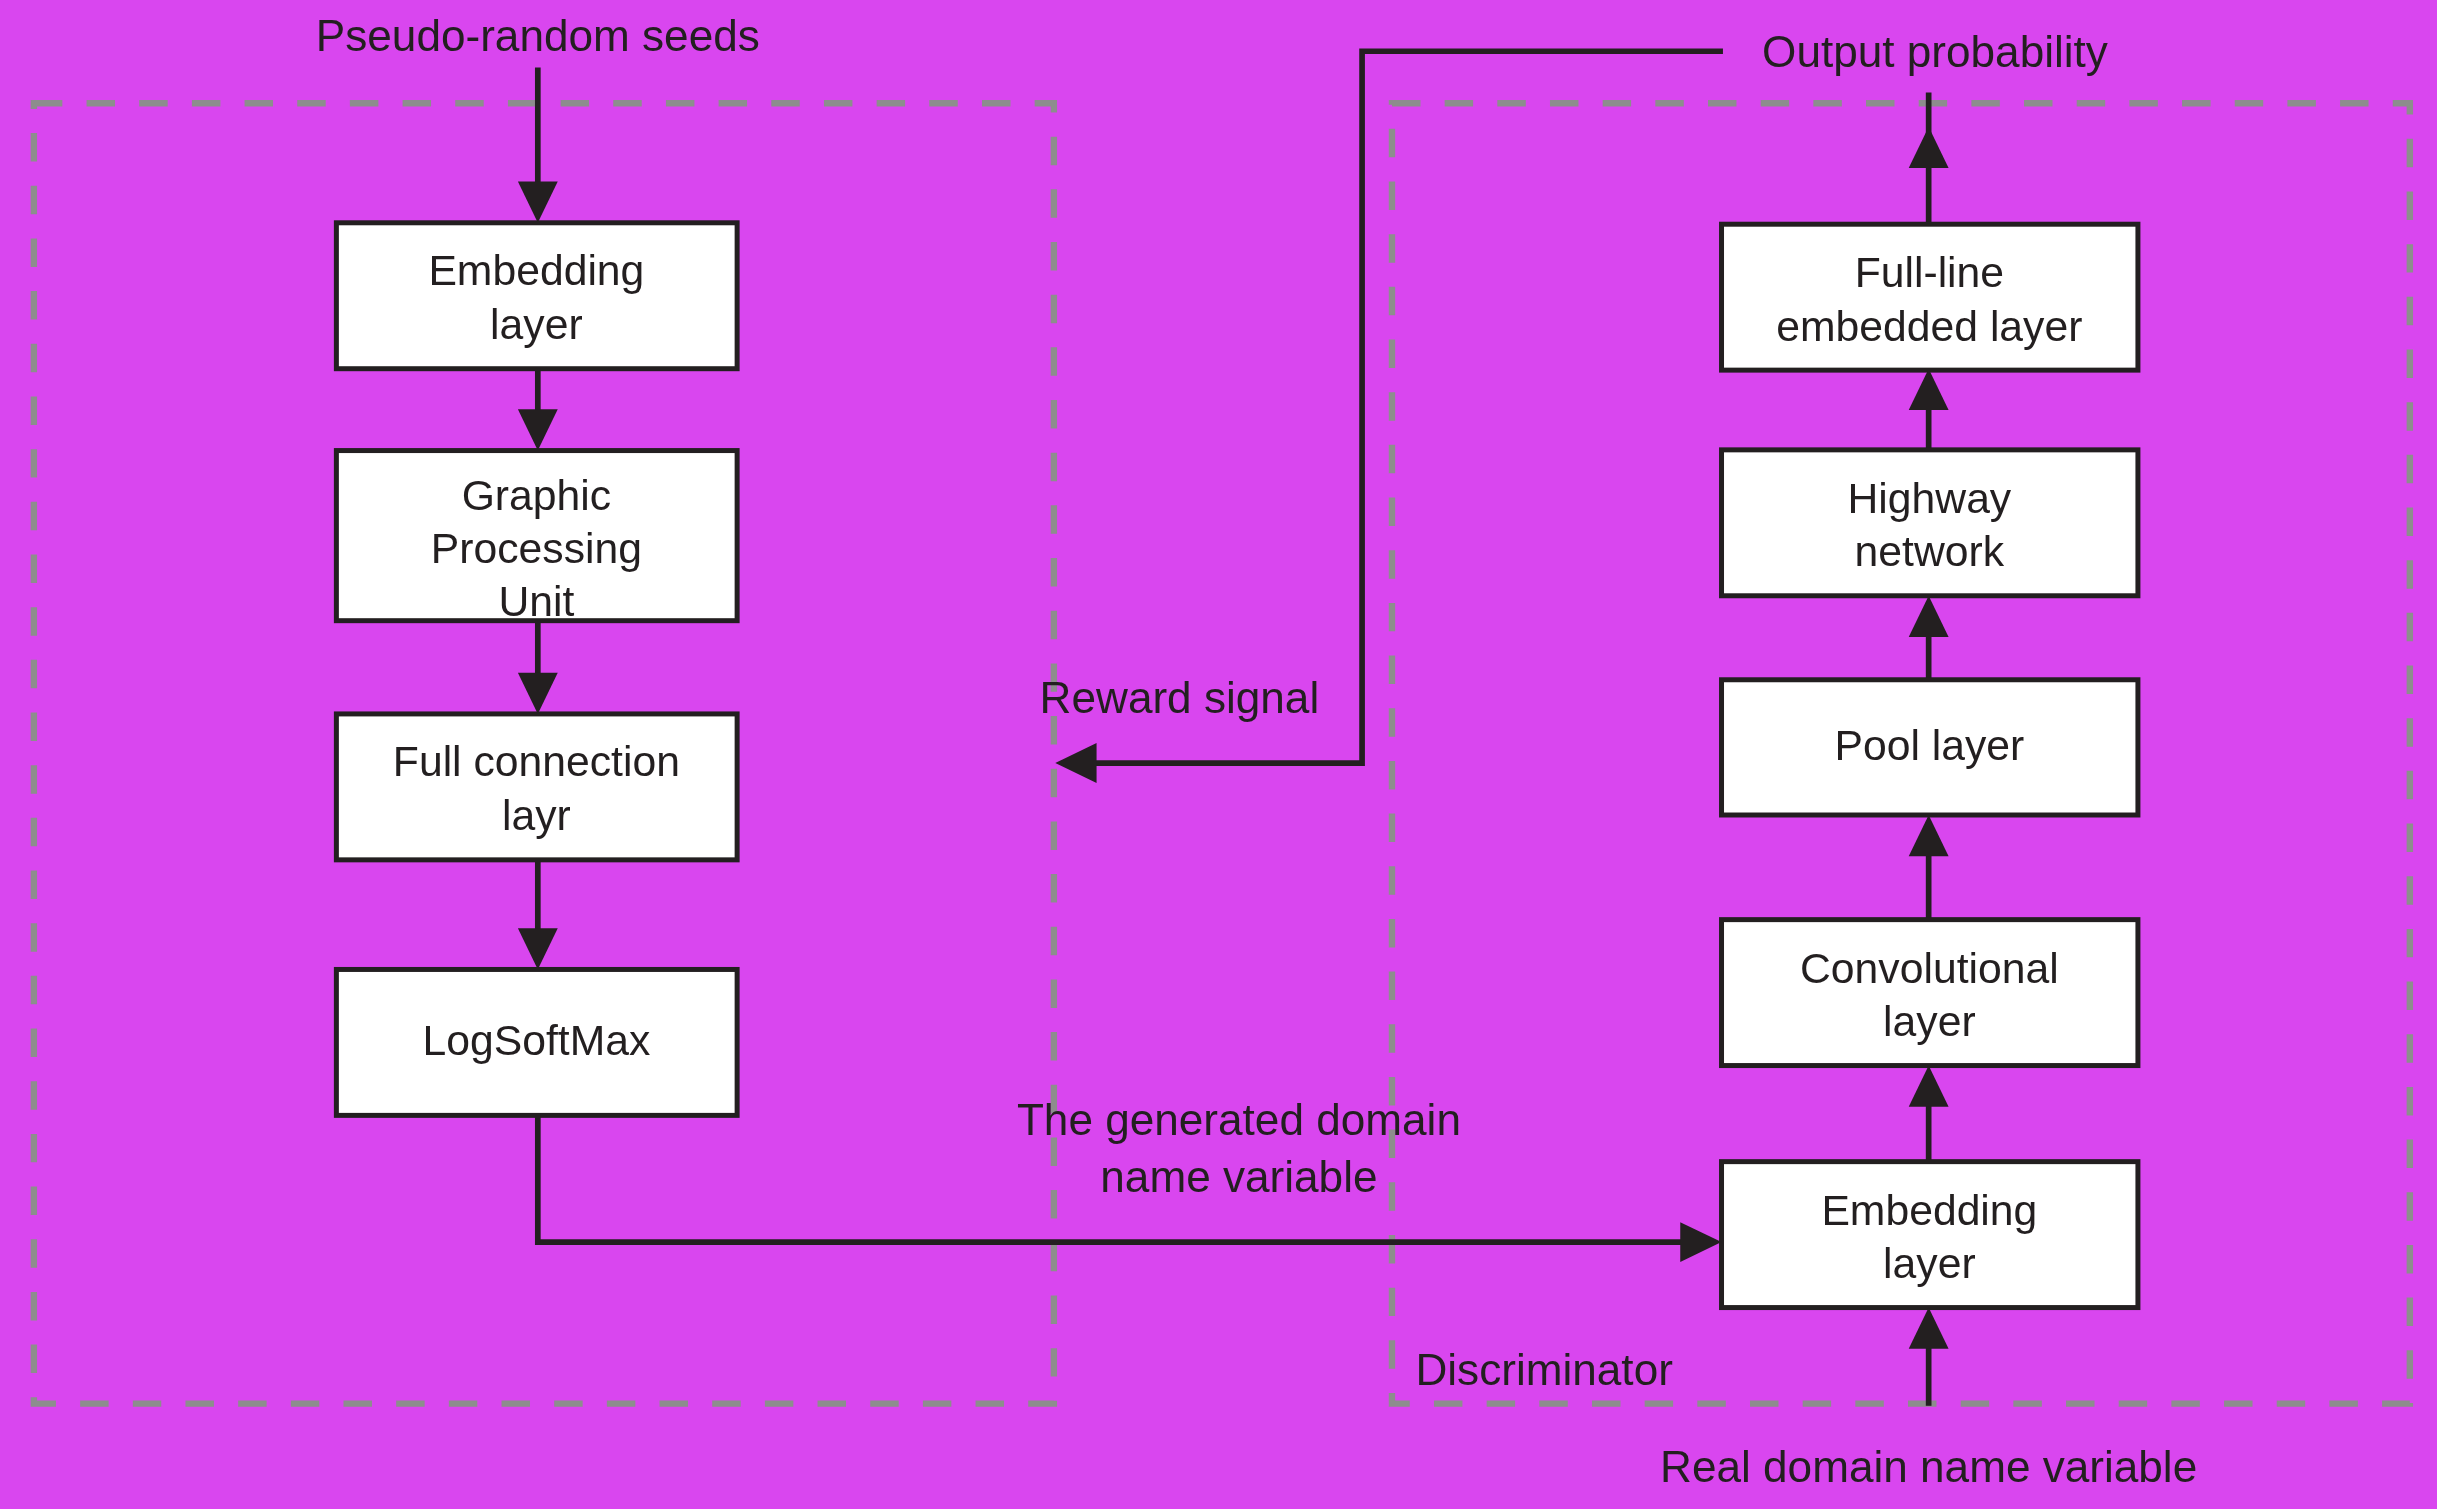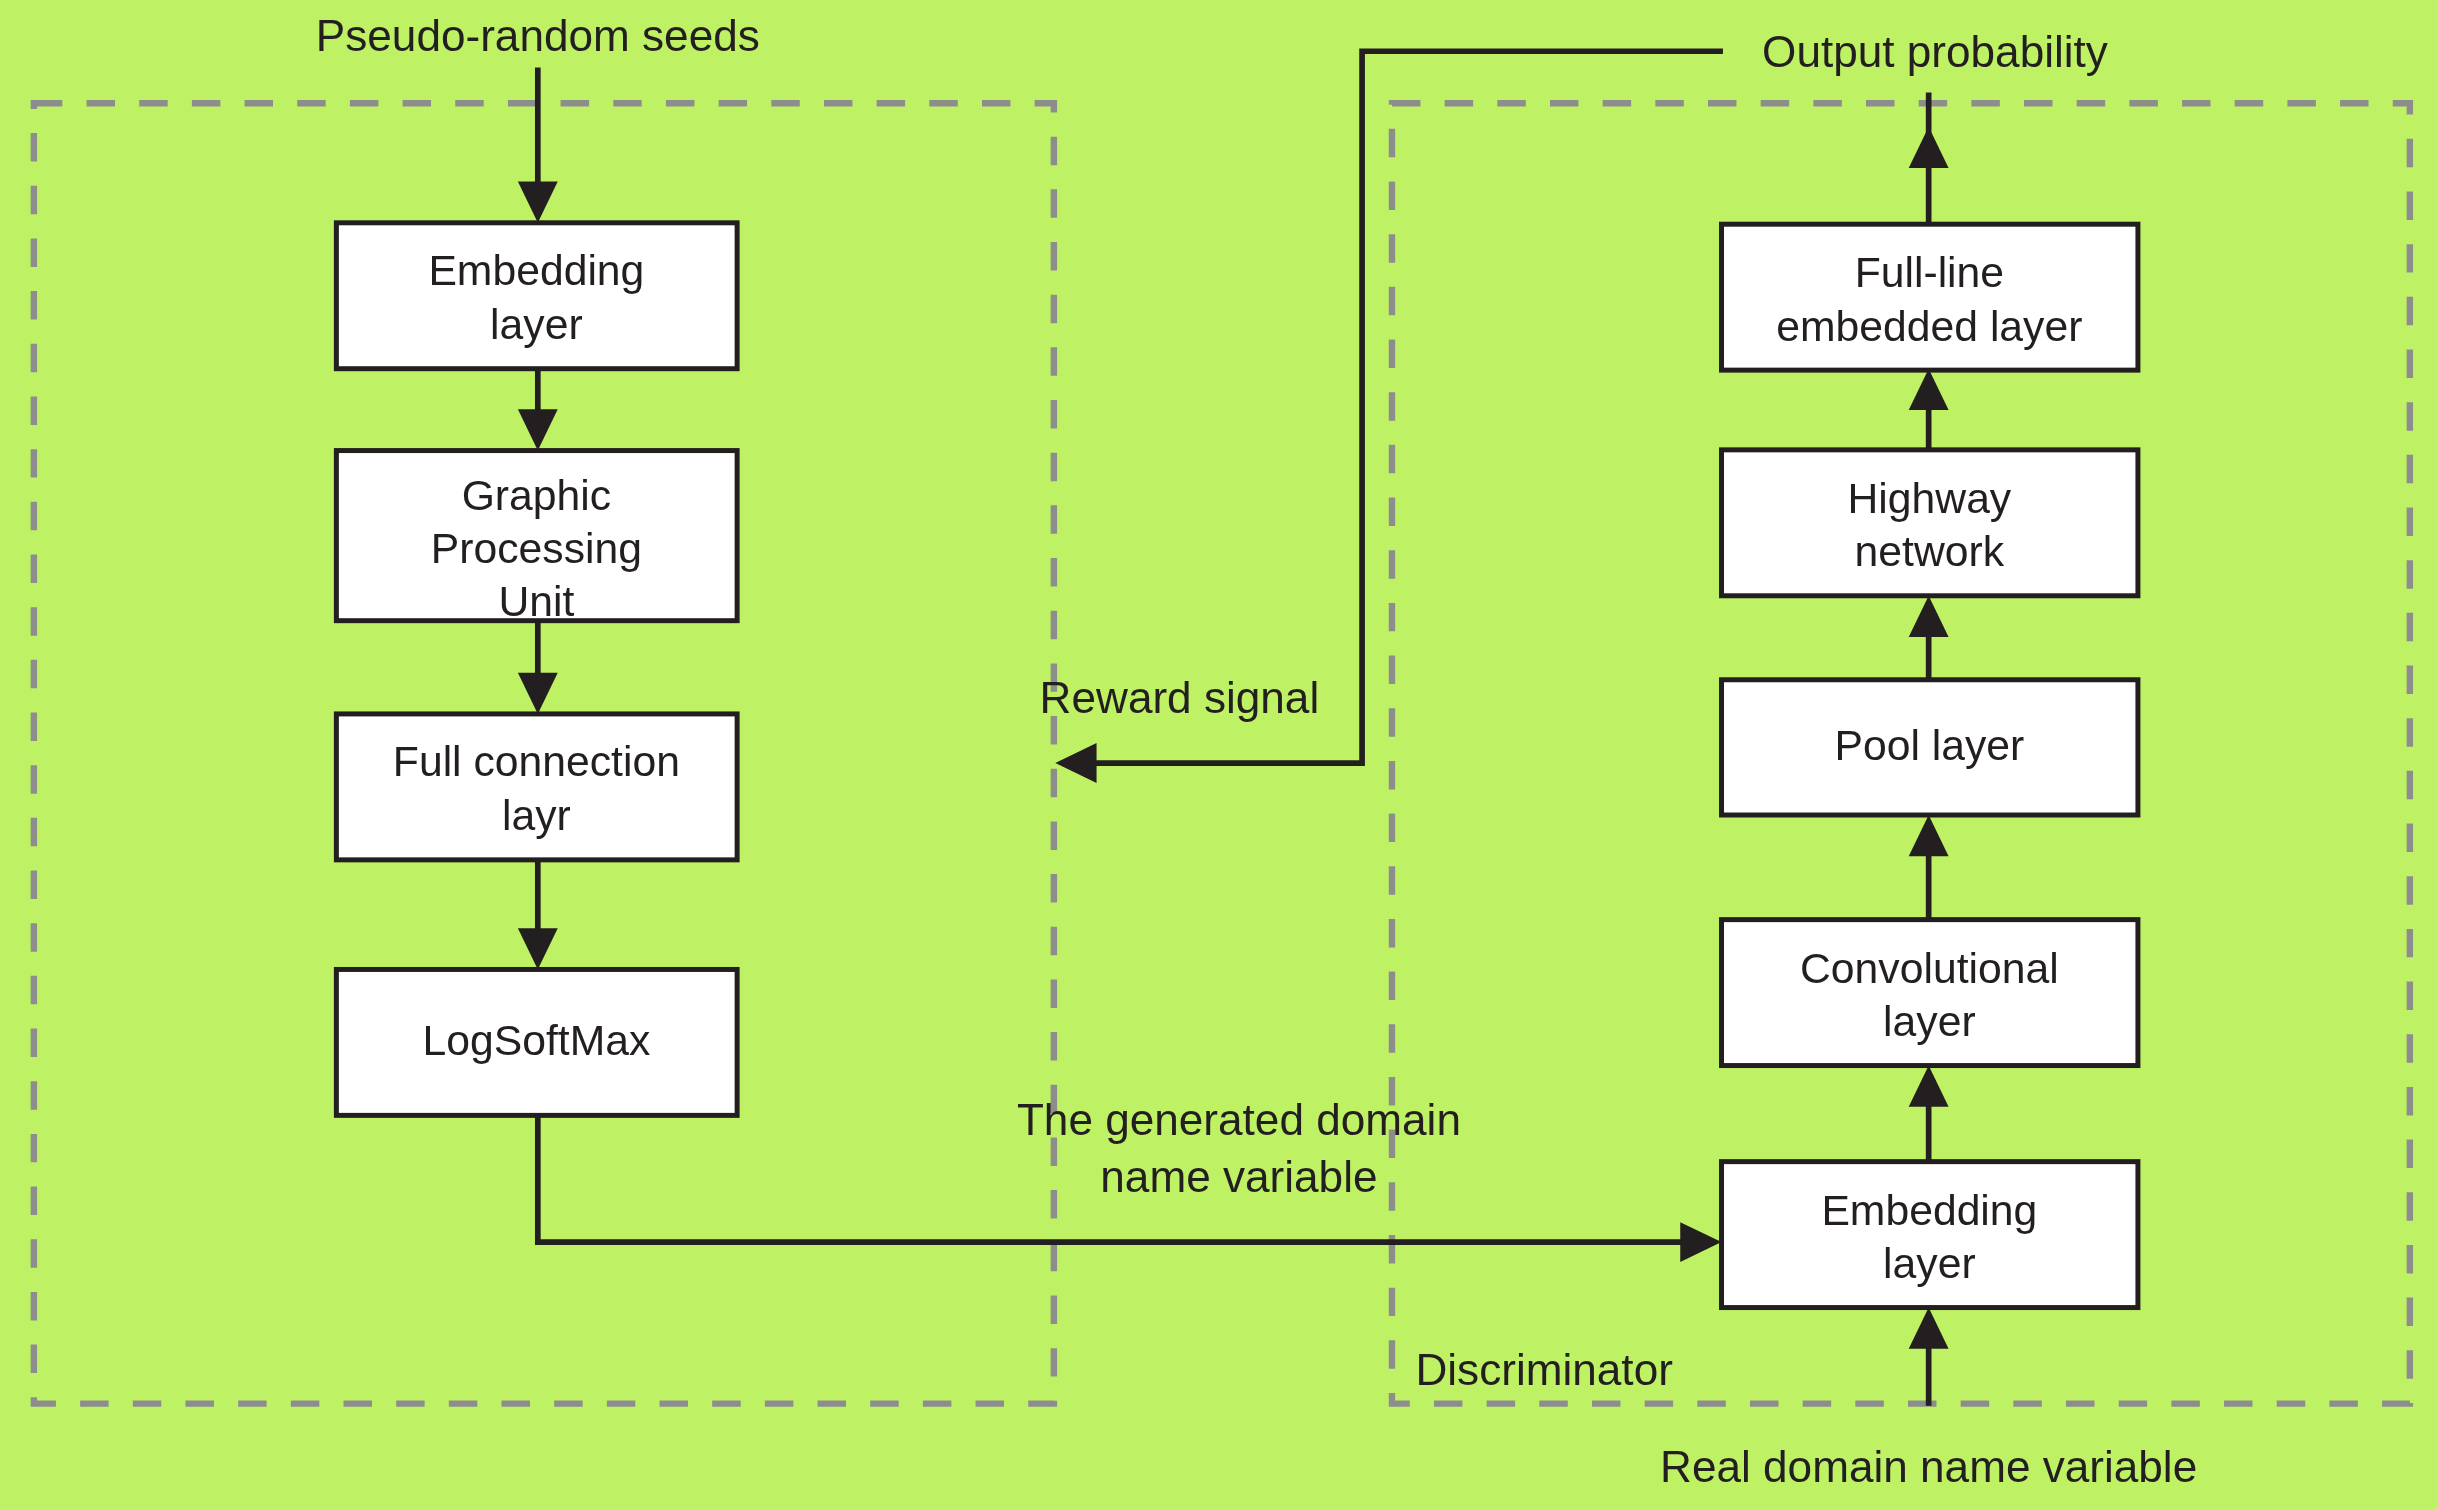--- a/index.html
+++ b/index.html
@@ -4,21 +4,21 @@
 <style>
   html, body {
     margin: 0;
     padding: 0;
     background: #ffffff;
   }
   #canvas-root {
     position: relative;
     width: 2438px;
     height: 1509px;
-    background: #bef264;
+    background: #d946ef;
     font-family: "Liberation Sans", sans-serif;
     overflow: hidden;
   }
   svg.diagram {
     position: absolute;
     top: 0;
     left: 0;
     width: 2438px;
     height: 1509px;
     display: block;

